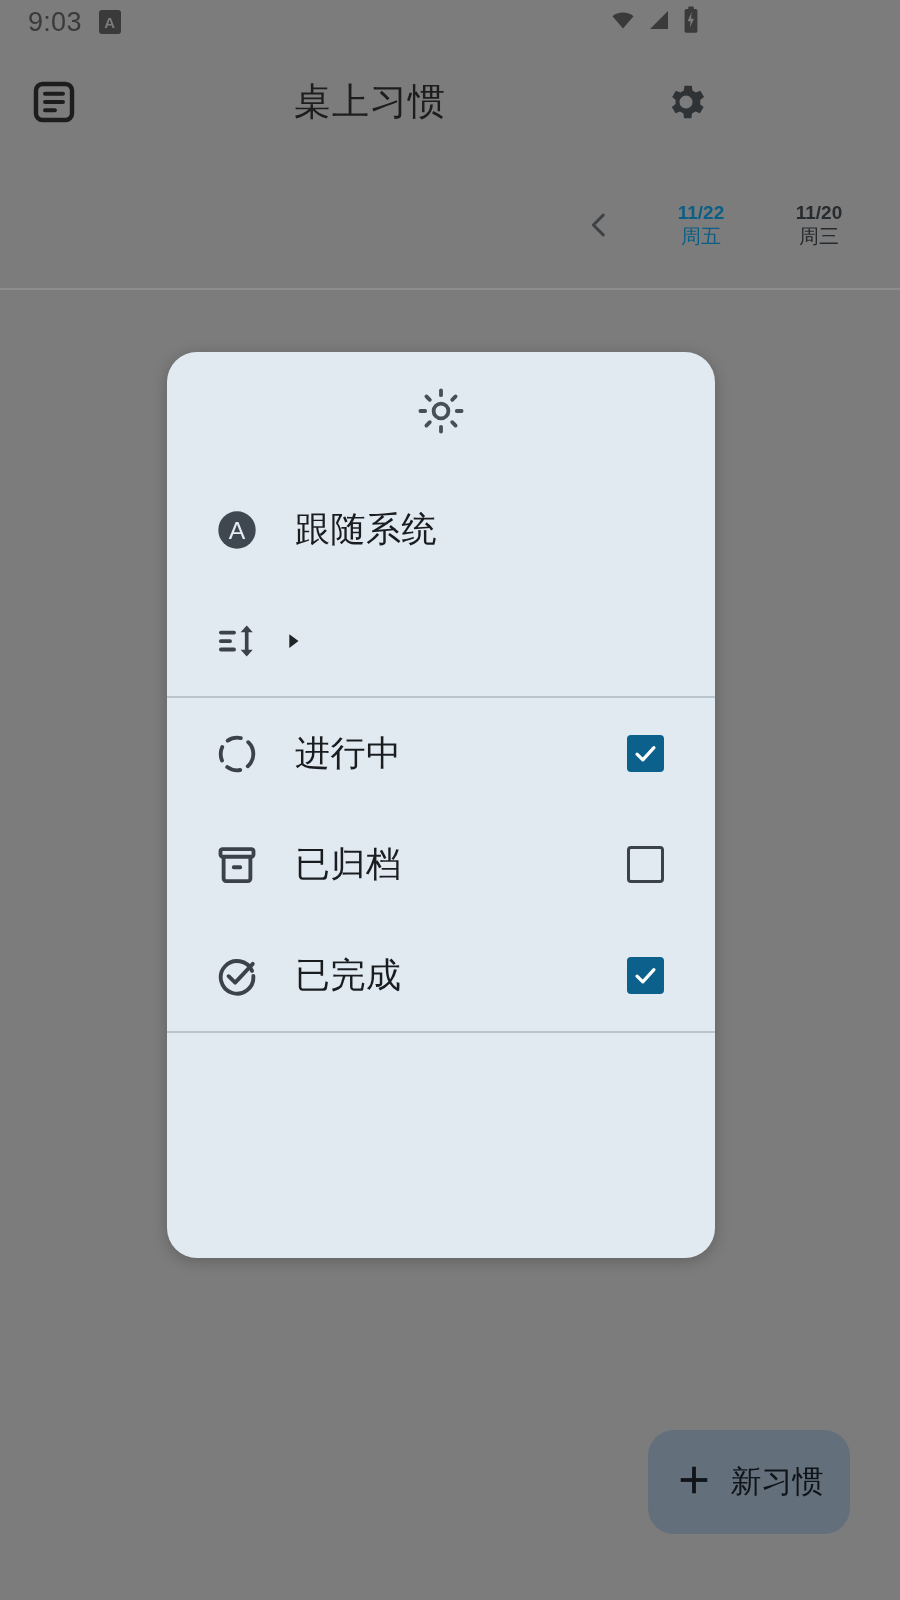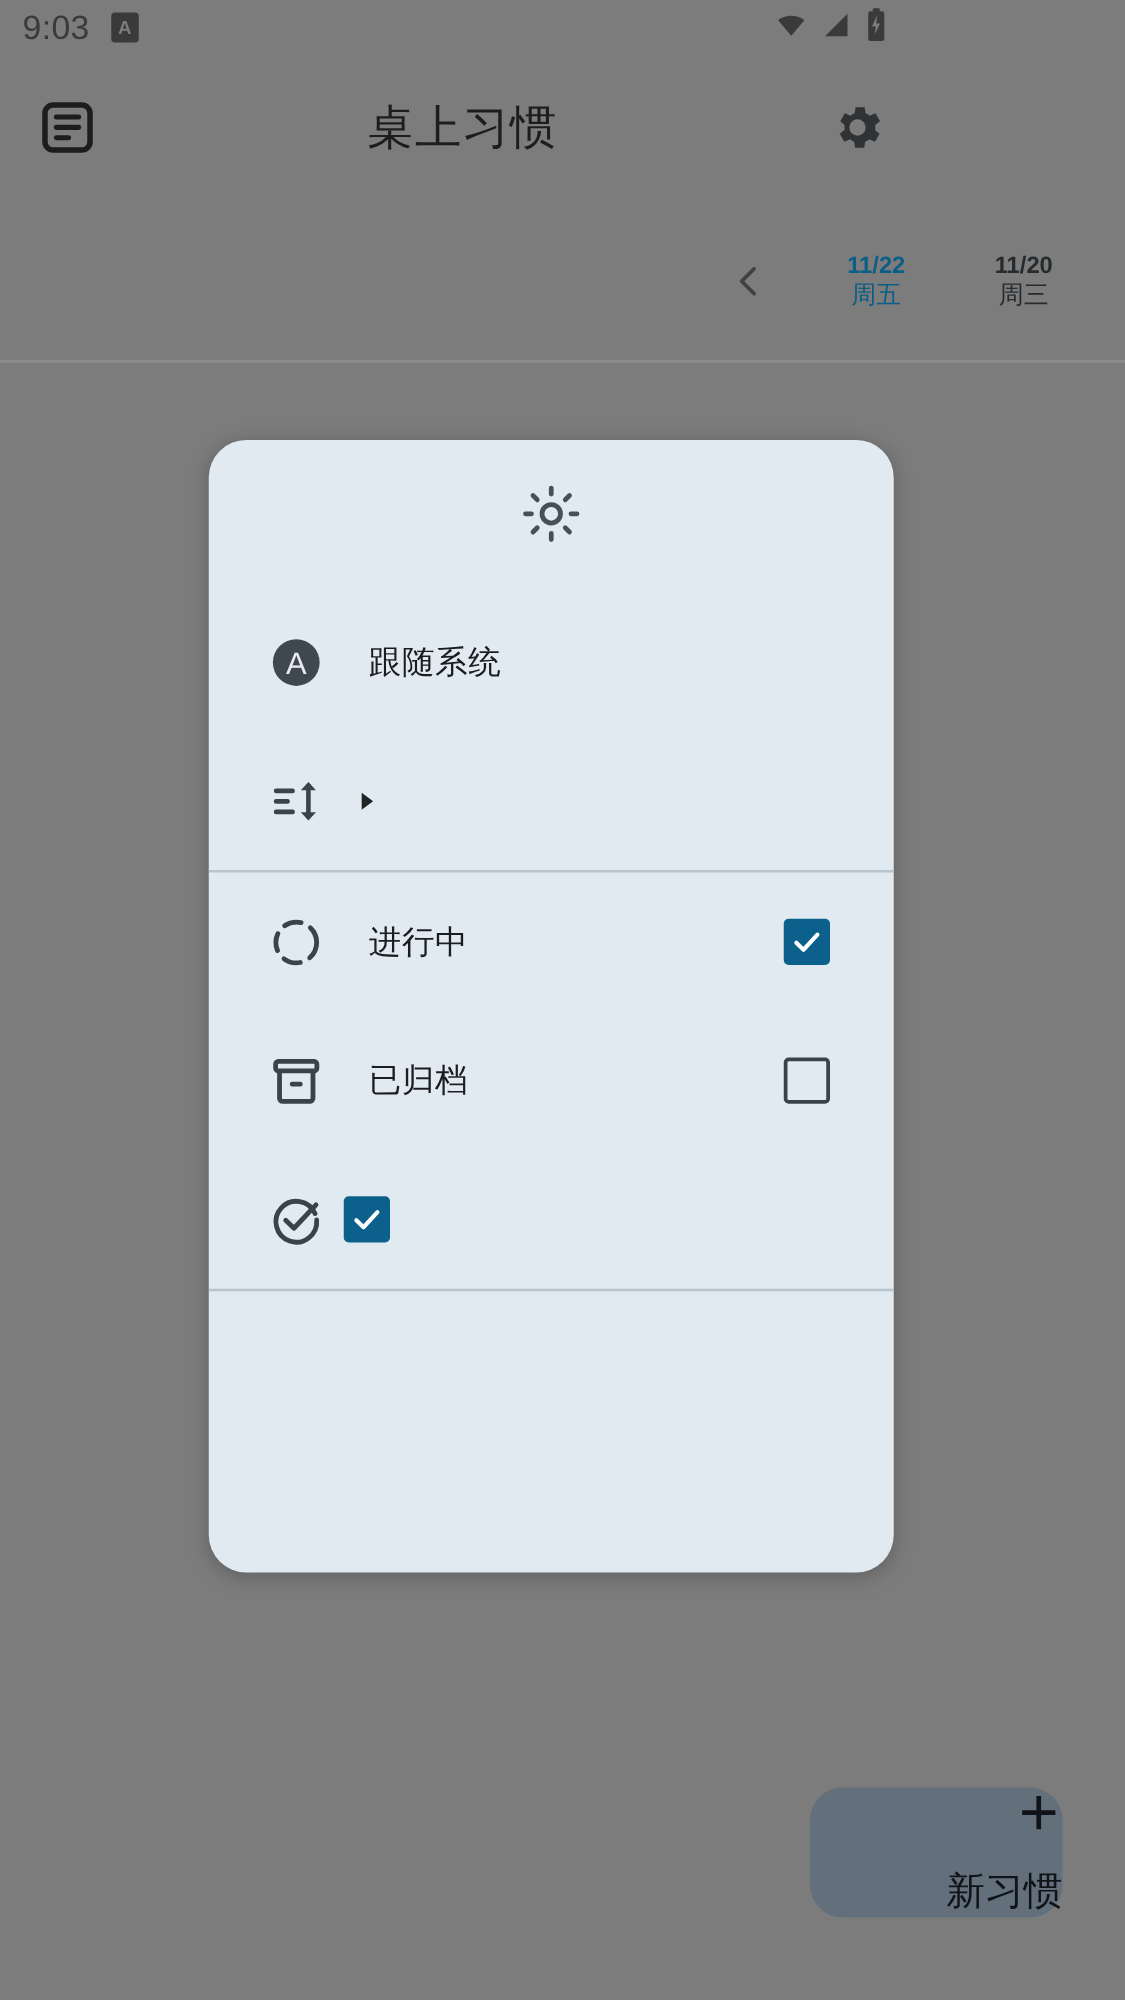--- a/index.html
+++ b/index.html
@@ -13,21 +13,21 @@
   
   #app-layer {
     position:absolute; inset:0;
     background:#7c7c7c;
   }
 
   
   #status-bar {
     position:absolute; left:0; top:0; width:728px; height:44px;
     display:flex; align-items:center; justify-content:space-between;
-    padding:0 18px;
+    padding:0 28px;
   }
   #status-left { display:flex; align-items:center; gap:17px; }
   #clock { font-size:27px; color:#3a3a3a; letter-spacing:.3px; }
   .a-badge {
     width:22px; height:24px; border-radius:3px; background:#3a3a3a;
     color:#7c7c7c; font-size:15px; font-weight:bold;
     display:flex; align-items:center; justify-content:center; line-height:1;
   }
   #status-right { display:flex; align-items:center; gap:9px; }
 
@@ -63,21 +63,21 @@
   .date-cell.muted .date-dow { color:#4d4f52; }
   #bar-divider {
     position:absolute; left:0; top:288px; width:900px; height:2px;
     background:rgba(255,255,255,.13);
   }
 
   
   #fab {
     position:absolute; left:648px; top:1430px; width:202px; height:104px;
     background:#63707c; border-radius:26px;
-    display:flex; align-items:flex-end; justify-content:center; gap:18px;flex-direction:column;
+    display:flex; align-items:center; justify-content:center; gap:18px;
   }
   #fab-label { font-size:31px; color:#101418; }
 
   
   #dialog {
     position:absolute; left:167px; top:352px; width:548px; height:906px;
     background:#e1e9f1; border-radius:30px;
     box-shadow:0 3px 16px rgba(0,0,0,.22);
     overflow:hidden;
   }
@@ -85,21 +85,21 @@
     height:122px; display:flex; align-items:center; justify-content:center;
   }
   .menu-row {
     display:flex; align-items:center; height:111px; padding:0 42px;
   }
   .menu-row .row-icon {
     width:56px; min-width:56px; display:flex; align-items:center;
     justify-content:center;
   }
   .menu-row .row-label {
-    flex:1; font-size:26px; color:#1a1d20; padding-left:30px;
+    flex:1; font-size:35px; color:#1a1d20; padding-left:30px;
     letter-spacing:.5px;
   }
   .menu-row .row-trailing {
     width:56px; display:flex; align-items:center; justify-content:center;
   }
   .hr {
     height:2px; background:#b9c4cd; width:100%;
   }
 
   
@@ -270,20 +270,21 @@
     </span>
   </div>
 
   <div class="menu-row">
     <span class="row-icon">
       <svg width="44" height="44" viewBox="0 0 24 24">
         <path d="M20.2 9.2A8.9 8.9 0 1 0 20.9 12" fill="none" stroke="#3b4249" stroke-width="2.1" stroke-linecap="round"></path>
         <path d="M7.4 12.1 11 15.6 20.6 5.4" fill="none" stroke="#3b4249" stroke-width="2.1" stroke-linecap="round" stroke-linejoin="round"></path>
       </svg>
     </span>
+    <span class="row-label">已完成</span>
     <span class="row-trailing">
       <span class="cb on">
         <svg width="27" height="27" viewBox="0 0 24 24">
             <path fill="none" stroke="#ffffff" stroke-width="2.9" stroke-linecap="round" stroke-linejoin="round" d="M4.5 12.6 9.6 17.6 19.5 6.8"></path>
           </svg>
       </span>
     </span>
   </div>
 
   <div class="hr"></div>

